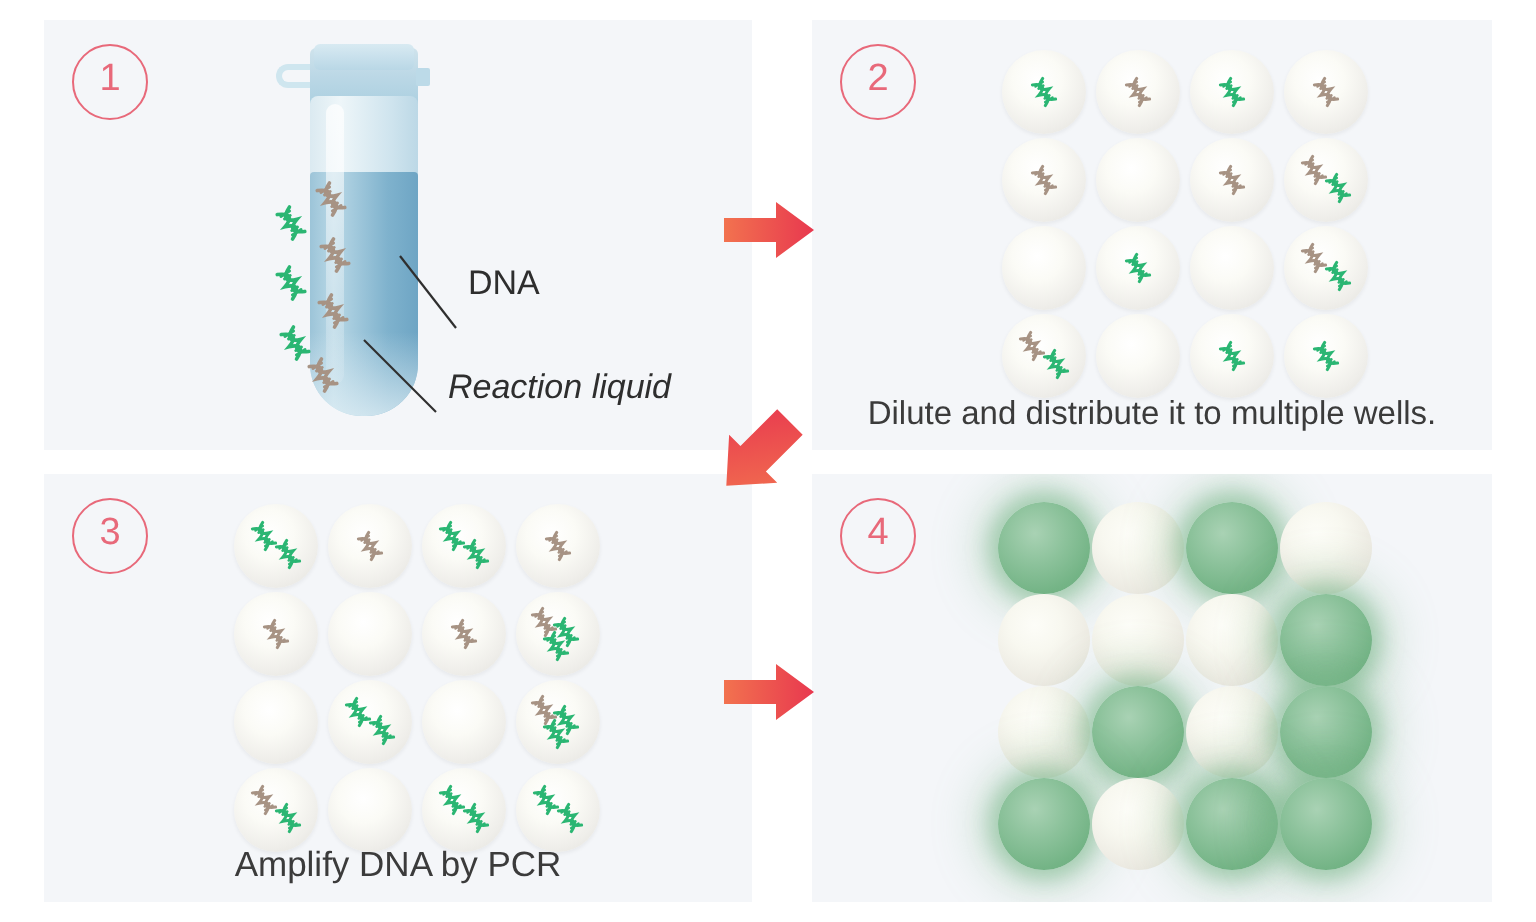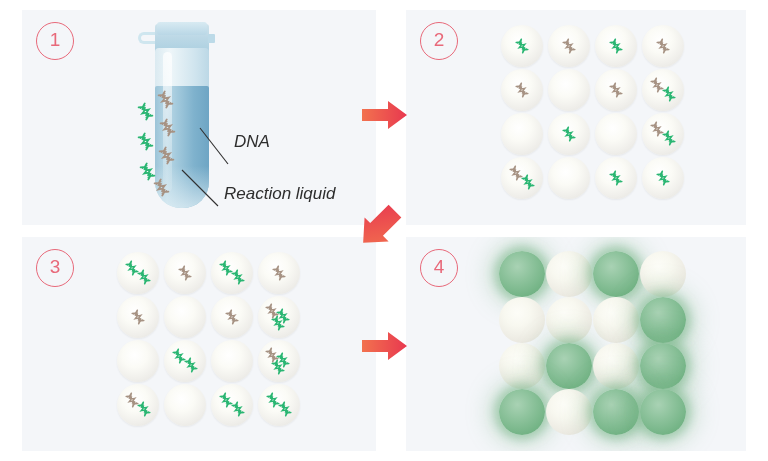--- a/index.html
+++ b/index.html
@@ -287,21 +287,21 @@
             </svg>
           </div>
         </div>
     </div>
 
     <svg class="leader" style="left:0;top:0;width:398px;height:211px;position:absolute;" viewBox="0 0 398 211">
       <line x1="206" y1="154" x2="178" y2="118" stroke="#2f2f2f" stroke-width="1.1"></line>
       <line x1="196" y1="196" x2="160" y2="160" stroke="#2f2f2f" stroke-width="1.1"></line>
     </svg>
 
-    <div class="lbl" style="left:212px;top:122px;font-style:italic;">DNA</div>
+    <div class="lbl" style="left:212px;top:122px;">DNA</div>
     <div class="lbl" style="left:202px;top:174px;font-style:italic;">Reaction liquid</div>
   </div>
 
   <div class="panel p2">
     <div class="badge">2</div>
     <div class="grid" id="grid2">
         <div class="well">
           <div class="dna" style="left: 13px; top: 13px;">
             <svg class="dna-svg" width="16" height="16" viewBox="0 0 20 20">
               <g transform="rotate(-32 10 10)" fill="none" stroke="#2bb673" stroke-width="1.9" stroke-linecap="round">
@@ -533,20 +533,21 @@
               <g transform="rotate(-32 10 10)" stroke="#2bb673" stroke-width="1.5" stroke-linecap="round">
                 <line x1="7.3" y1="4.3" x2="12.7" y2="4.3"></line>
                 <line x1="8.2" y1="6.4" x2="11.8" y2="6.4"></line>
                 <line x1="8.2" y1="13.6" x2="11.8" y2="13.6"></line>
                 <line x1="7.3" y1="15.7" x2="12.7" y2="15.7"></line>
               </g>
             </svg>
           </div>
         </div>
       </div>
+    <div class="caption">Dilute and distribute it to multiple wells.</div>
   </div>
 
   <div class="panel p3">
     <div class="badge">3</div>
     <div class="grid" id="grid3">
         <div class="well">
           <div class="dna" style="left: 7px; top: 8px;">
             <svg class="dna-svg" width="16" height="16" viewBox="0 0 20 20">
               <g transform="rotate(-32 10 10)" fill="none" stroke="#2bb673" stroke-width="1.9" stroke-linecap="round">
                 <path d="M6.2,2.4 C12.4,5.2 12.4,8.0 6.2,10.0 C12.4,12.0 12.4,14.8 6.2,17.6"></path>
@@ -875,20 +876,21 @@
               <g transform="rotate(-32 10 10)" stroke="#2bb673" stroke-width="1.5" stroke-linecap="round">
                 <line x1="7.3" y1="4.3" x2="12.7" y2="4.3"></line>
                 <line x1="8.2" y1="6.4" x2="11.8" y2="6.4"></line>
                 <line x1="8.2" y1="13.6" x2="11.8" y2="13.6"></line>
                 <line x1="7.3" y1="15.7" x2="12.7" y2="15.7"></line>
               </g>
             </svg>
           </div>
         </div>
       </div>
+    <div class="caption">Amplify DNA by PCR</div>
   </div>
 
   <div class="panel p4">
     <div class="badge">4</div>
     <div class="grid" id="grid4">
         <div class="fwell on"></div>
         <div class="fwell"></div>
         <div class="fwell on"></div>
         <div class="fwell"></div>
         <div class="fwell"></div>

